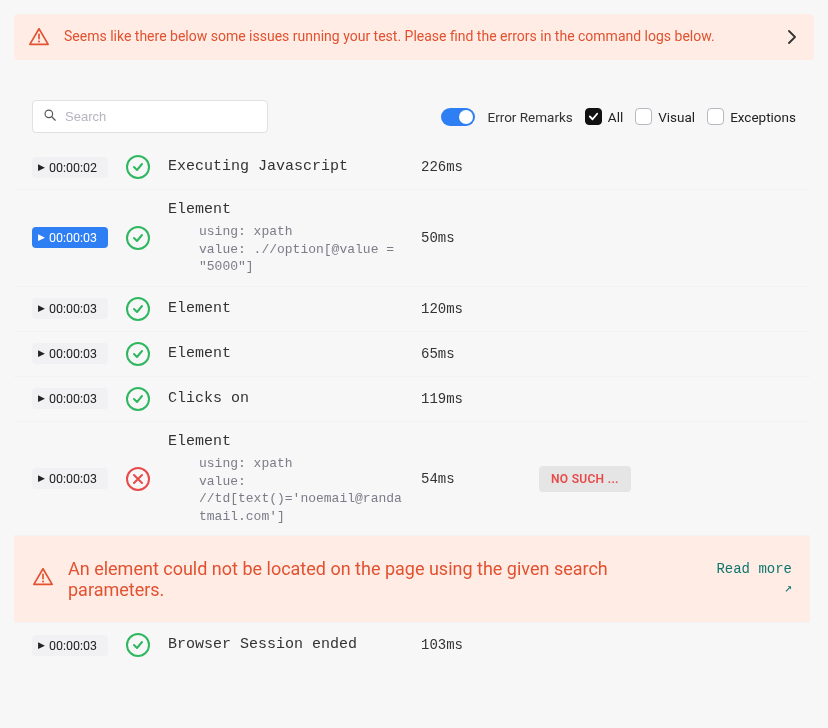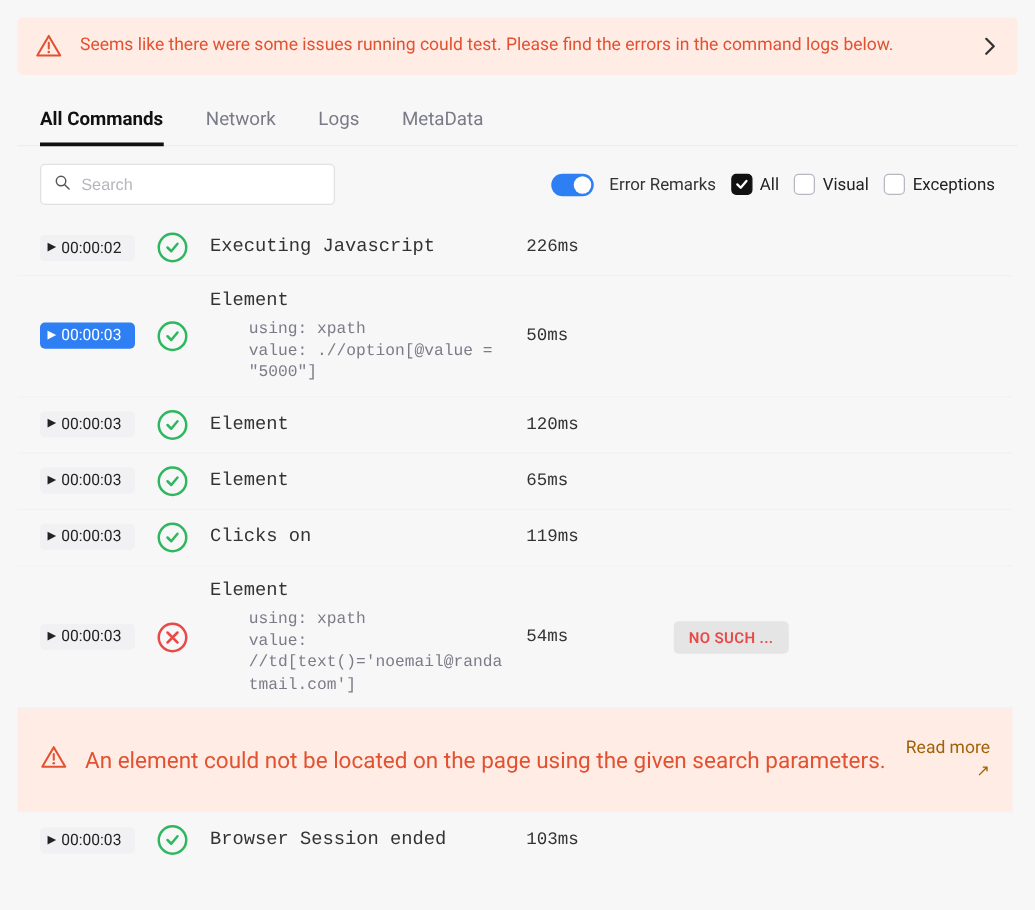--- a/index.html
+++ b/index.html
@@ -202,59 +202,54 @@
     gap: 14px;
     border-top: 1px solid #f2f2f4;
   }
   .detail .tri { width: 22px; flex: 0 0 auto; }
   .detail .dmsg {
     flex: 1;
     color: #e25130;
     font-size: 18px;
   }
   .detail .readmore {
-    color: #a16207;
+    color: #0f766e;
     font-size: 14px;
     text-align: right;
     line-height: 1.4;
     cursor: pointer;
+    font-family: Liberation Mono, monospace;
   }
   .detail .readmore .arrow { font-size: 13px; display: block; }
   
   .scroll::-webkit-scrollbar { width: 10px; }
   .scroll::-webkit-scrollbar-thumb { background: #d7d7dc; border-radius: 5px; }
   .scroll::-webkit-scrollbar-track { background: transparent; }
 </style>
 </head>
 <body>
 
 <div class="container">
 
   <div class="alert">
     <span class="tri">
       <svg width="22" height="22" viewBox="0 0 24 24" fill="none">
         <path d="M12 3 L22 20 H2 Z" stroke="#e25130" stroke-width="1.8" stroke-linejoin="round"></path>
         <line x1="12" y1="9" x2="12" y2="14" stroke="#e25130" stroke-width="1.8" stroke-linecap="round"></line>
         <circle cx="12" cy="17" r="1.1" fill="#e25130"></circle>
       </svg>
     </span>
-    <span class="msg">Seems like there were some issues running could test. Please find the errors in the command logs below.</span>
+    <span class="msg">Seems like there below some issues running your test. Please find the errors in the command logs below.</span>
     <span class="chev">
       <svg width="10" height="14" viewBox="0 0 10 14">
           <path d="M2 1 L8 7 L2 13" stroke="#333" stroke-width="1.8" fill="none" stroke-linecap="round" stroke-linejoin="round"></path>
         </svg>
     </span>
   </div>
 
-  <div class="tabs">
-    <div class="tab active">All Commands</div>
-    <div class="tab">Network</div>
-    <div class="tab">Logs</div>
-    <div class="tab">MetaData</div>
-  </div>
 
   <div class="toolbar">
     <div class="searchbox">
       <span>
         <svg width="14" height="14" viewBox="0 0 24 24" fill="none">
             <circle cx="10" cy="10" r="6.5" stroke="#555" stroke-width="2"></circle>
             <line x1="15" y1="15" x2="21" y2="21" stroke="#555" stroke-width="2" stroke-linecap="round"></line>
           </svg>
       </span>
       <input type="text" placeholder="Search" style="">

